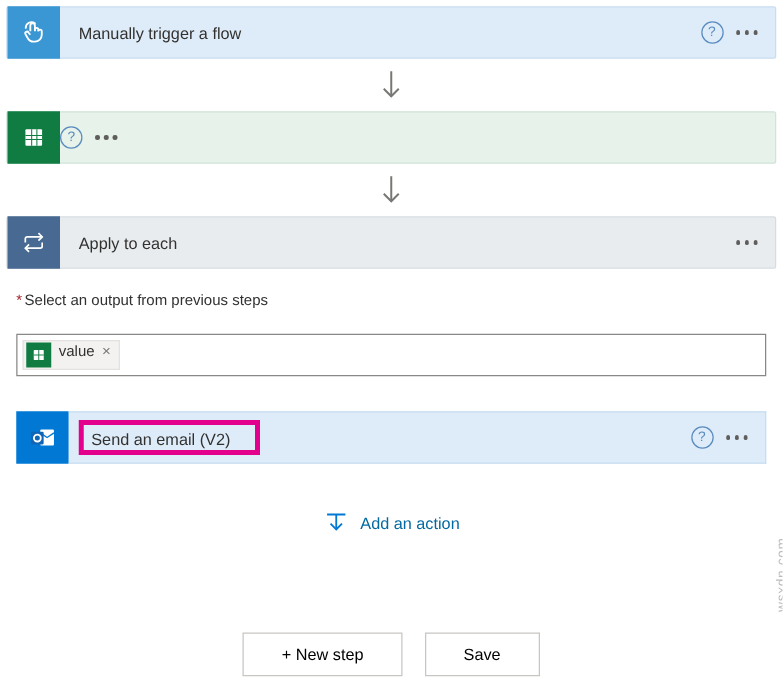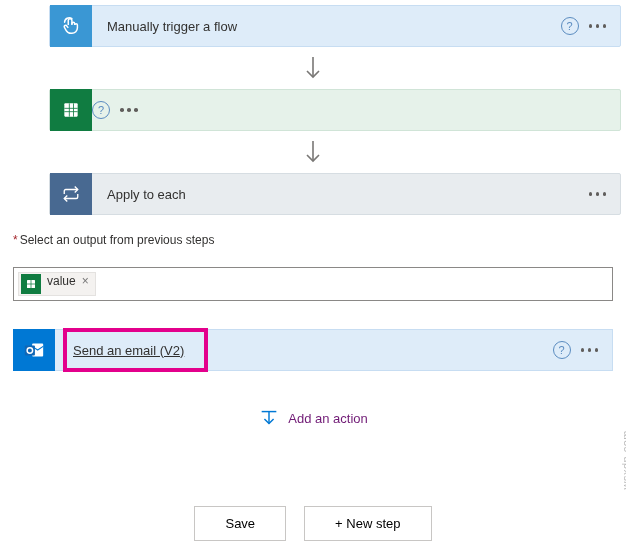--- a/index.html
+++ b/index.html
@@ -13,21 +13,20 @@
       position: relative;
     }
     .container { padding: 5px 5px 0 5px; }
 
     .step-card {
       display: flex;
       align-items: center;
       height: 42px;
       border-radius: 2px;
       position: relative;
-      margin-left: 44px;
     }
     .trigger-card { background: #deecf9; border: 1px solid #c7ddf2; }
     .excel-card   { background: #e6f2ea; border: 1px solid #d0e4d7; }
     .apply-card   { background: #e8ecef; border: 1px solid #d6dde2; }
 
     .step-icon {
       width: 42px; height: 42px;
       display: flex; align-items: center; justify-content: center;
       flex-shrink: 0;
     }
@@ -103,28 +102,28 @@
     .outlook-content {
       flex: 1; display: flex; align-items: center;
       background: #deecf9; border: 1px solid #c7ddf2;
       border-left: none; height: 42px;
       position: relative;
     }
     .highlight-box {
       border: 4px solid #e3008c;
       margin-left: 8px;
       padding: 4px 20px 4px 6px;
-      height: 44px;
-      display: flex; align-items: center; text-decoration: underline;
+      height: 28px;
+      display: flex; align-items: flex-start;
     }
 
     .add-action-row {
       display: flex; align-items: center; justify-content: center;
       padding-top: 36px;
-      color: #701a75;
+      color: #0369a1;
     }
     .add-action-row .add-ico { width: 22px; height: 22px; margin-right: 8px; }
 
     .footer-buttons {
       position: absolute;
       bottom: 12px; left: 0; right: 0;
       display: flex; justify-content: center; gap: 18px;
     }
     .footer-btn {
       border: 1px solid #c8c6c4;
@@ -265,17 +264,17 @@
           <polyline points="7,13 12,18 17,13"></polyline>
         </svg>
         <span>Add an action</span>
       </div>
     </div>
   </div>
 
 </div>
 
 <div class="footer-buttons">
+  <button class="footer-btn">+ New step</button>
   <button class="footer-btn">Save</button>
-  <button class="footer-btn">+ New step</button>
 </div>
 
 <div class="watermark">wsxdn.com</div>
 
 </body></html>

